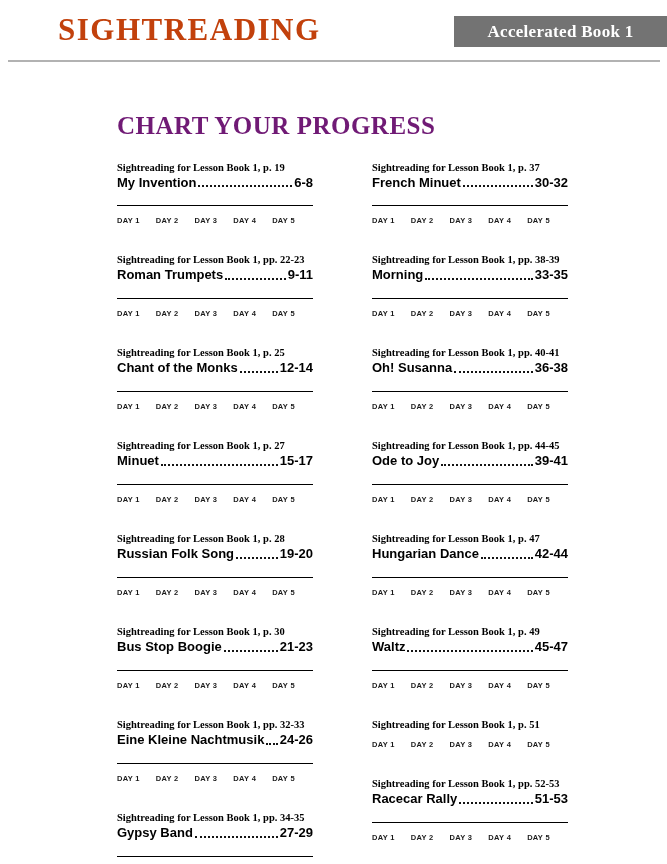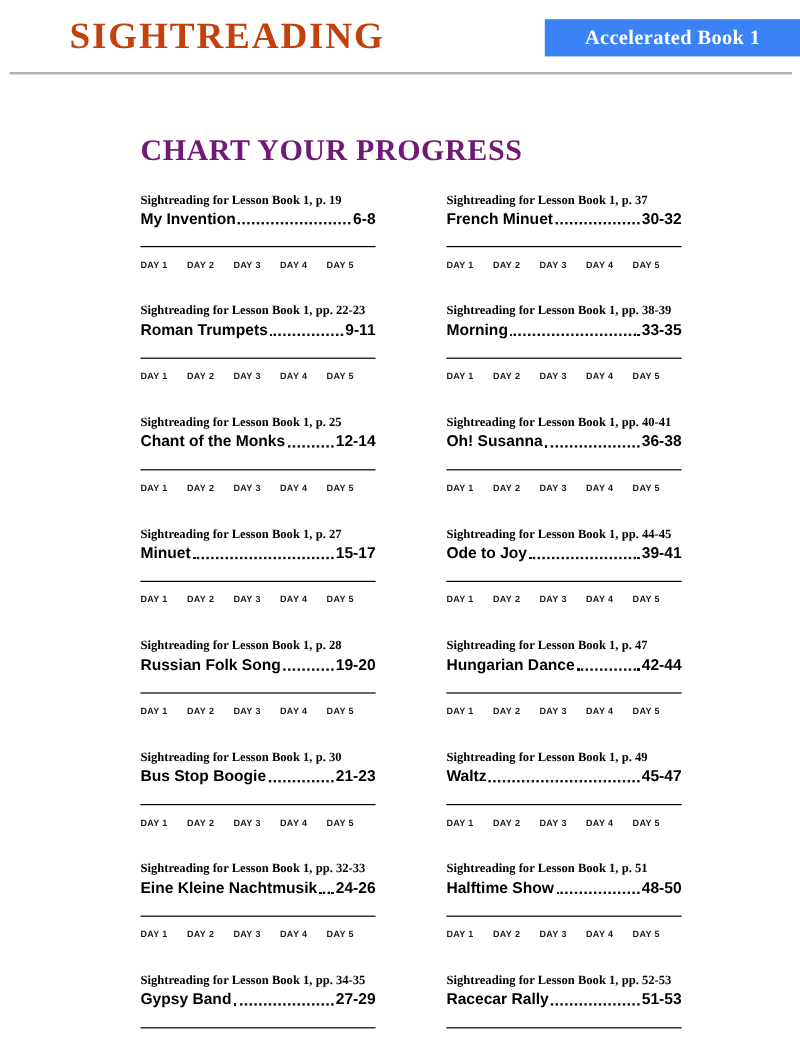--- a/index.html
+++ b/index.html
@@ -17,21 +17,21 @@
   .page-header { position: absolute; top: 12px; left: 0; width: 100%; height: 38px; }
   .book-title {
     position: absolute; left: 58px; top: 2px; margin: 0;
     font-family: "Liberation Serif", serif;
     font-size: 31px; font-weight: bold; letter-spacing: 1.5px;
     color: #c2410c; line-height: 1;
   }
   .book-badge {
     position: absolute; right: 0; top: 4px;
     width: 213px; height: 31px;
-    background: #3b82f6; color: #ffffff;
+    background: #737373; color: #ffffff;
     display: flex; align-items: center; justify-content: center;
     font-family: "Liberation Serif", serif;
     font-size: 17px; font-weight: bold; letter-spacing: 0.3px;
   }
   .header-rule {
     position: absolute; top: 60px; left: 8px; right: 7px;
     height: 2px; background: #b2b2b2;
   }
 
   
@@ -309,25 +309,20 @@
             <span class="day">DAY 1</span>
             <span class="day">DAY 2</span>
             <span class="day">DAY 3</span>
             <span class="day">DAY 4</span>
             <span class="day">DAY 5</span>
           </div>
   </section>
 
   <section class="entry">
     <div class="entry-source">Sightreading for Lesson Book 1, p. 51</div>
-    <div class="title-row">
-      <span class="entry-title">Halftime Show</span>
-      <span class="leader"></span>
-      <span class="entry-pages">48-50</span>
-    </div>
     <div class="days">
             <span class="day">DAY 1</span>
             <span class="day">DAY 2</span>
             <span class="day">DAY 3</span>
             <span class="day">DAY 4</span>
             <span class="day">DAY 5</span>
           </div>
   </section>
 
   <section class="entry">

